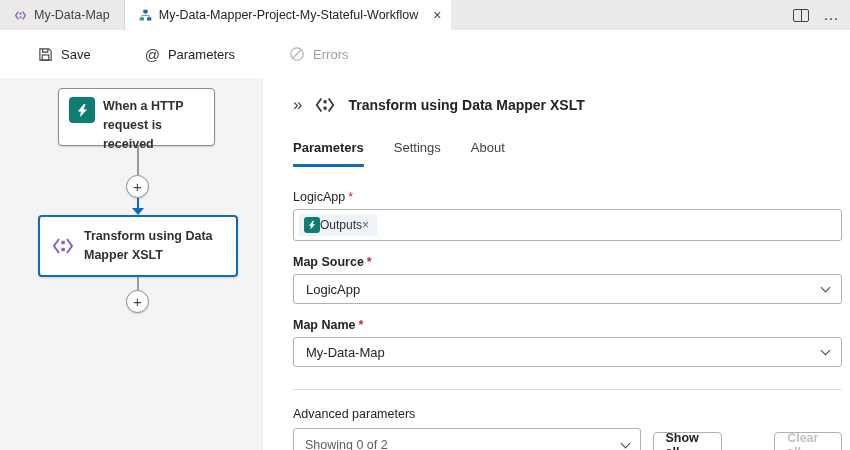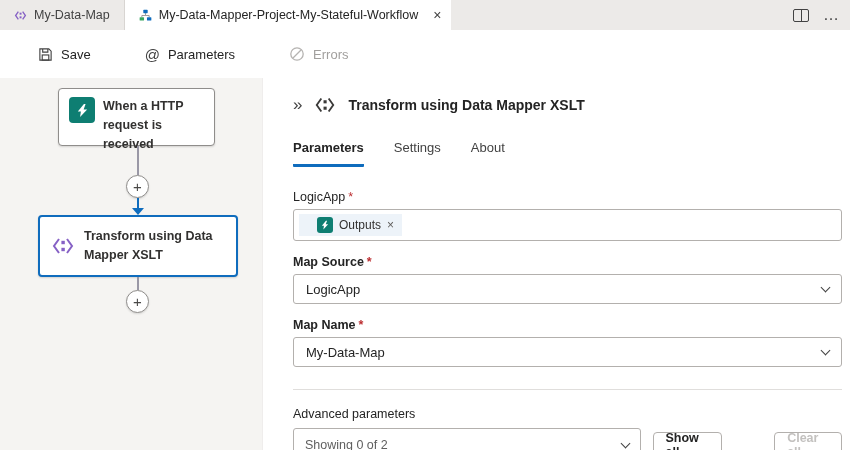--- a/index.html
+++ b/index.html
@@ -56,22 +56,22 @@
   .collapse { font-size:17px; color:#424242; }
   .panel-title { font-size:14px; font-weight:700; color:#242424; }
   .ptabs { display:flex; gap:30px; margin-top:22px; border-bottom:1px solid transparent; }
   .ptab { font-size:13px; color:#424242; padding-bottom:9px; border-bottom:3px solid transparent; }
   .ptab.active { font-weight:700; color:#242424; border-bottom-color:#0f6cbd; border-radius:1px; }
   .field-label { margin-top:22px; font-size:12.5px; color:#242424; }
   .field-label.tight { margin-top:14px;font-weight:bold; }
   .req { color:#bc2f32; margin-left:3px; }
   .text-input { margin-top:5px; height:32px; border:1px solid #b3b0ad; border-radius:3px;
                 display:flex; align-items:center; padding:0 5px; background:#fff; }
-  .token { display:inline-flex; align-items:center; gap:6px; background:#edf3f9; border-radius:0;
-           padding:3px 8px 3px 18px; font-size:12px; color:#323130; }
+  .token { display:inline-flex; align-items:center; background:#edf3f9; border-radius:0;
+           padding:3px 8px 3px 5px; font-size:12px; color:#323130; }
   .token .tclose { color:#5f5d5b; font-size:12px; }
   .select { margin-top:5px; height:30px; border:1px solid #b3b0ad; border-radius:3px; background:#fff;
             display:flex; align-items:center; justify-content:space-between; padding:0 12px; font-size:13px; }
   .chev { width:7px; height:7px; border-right:1.6px solid #424242; border-bottom:1.6px solid #424242;
           transform:rotate(45deg); margin-top:-4px; flex:0 0 auto; }
   .divider { margin-top:22px; height:1px; background:#e0dedc; }
   .adv-label { margin-top:17px; font-size:12.5px; color:#242424; }
   .adv-row { margin-top:7px; display:flex; align-items:center; gap:12px; }
   .adv-select { width:400px; height:34px; border:1px solid #b3b0ad; border-radius:3px; background:#fff;
                 display:flex; align-items:center; justify-content:space-between; padding:0 11px;

